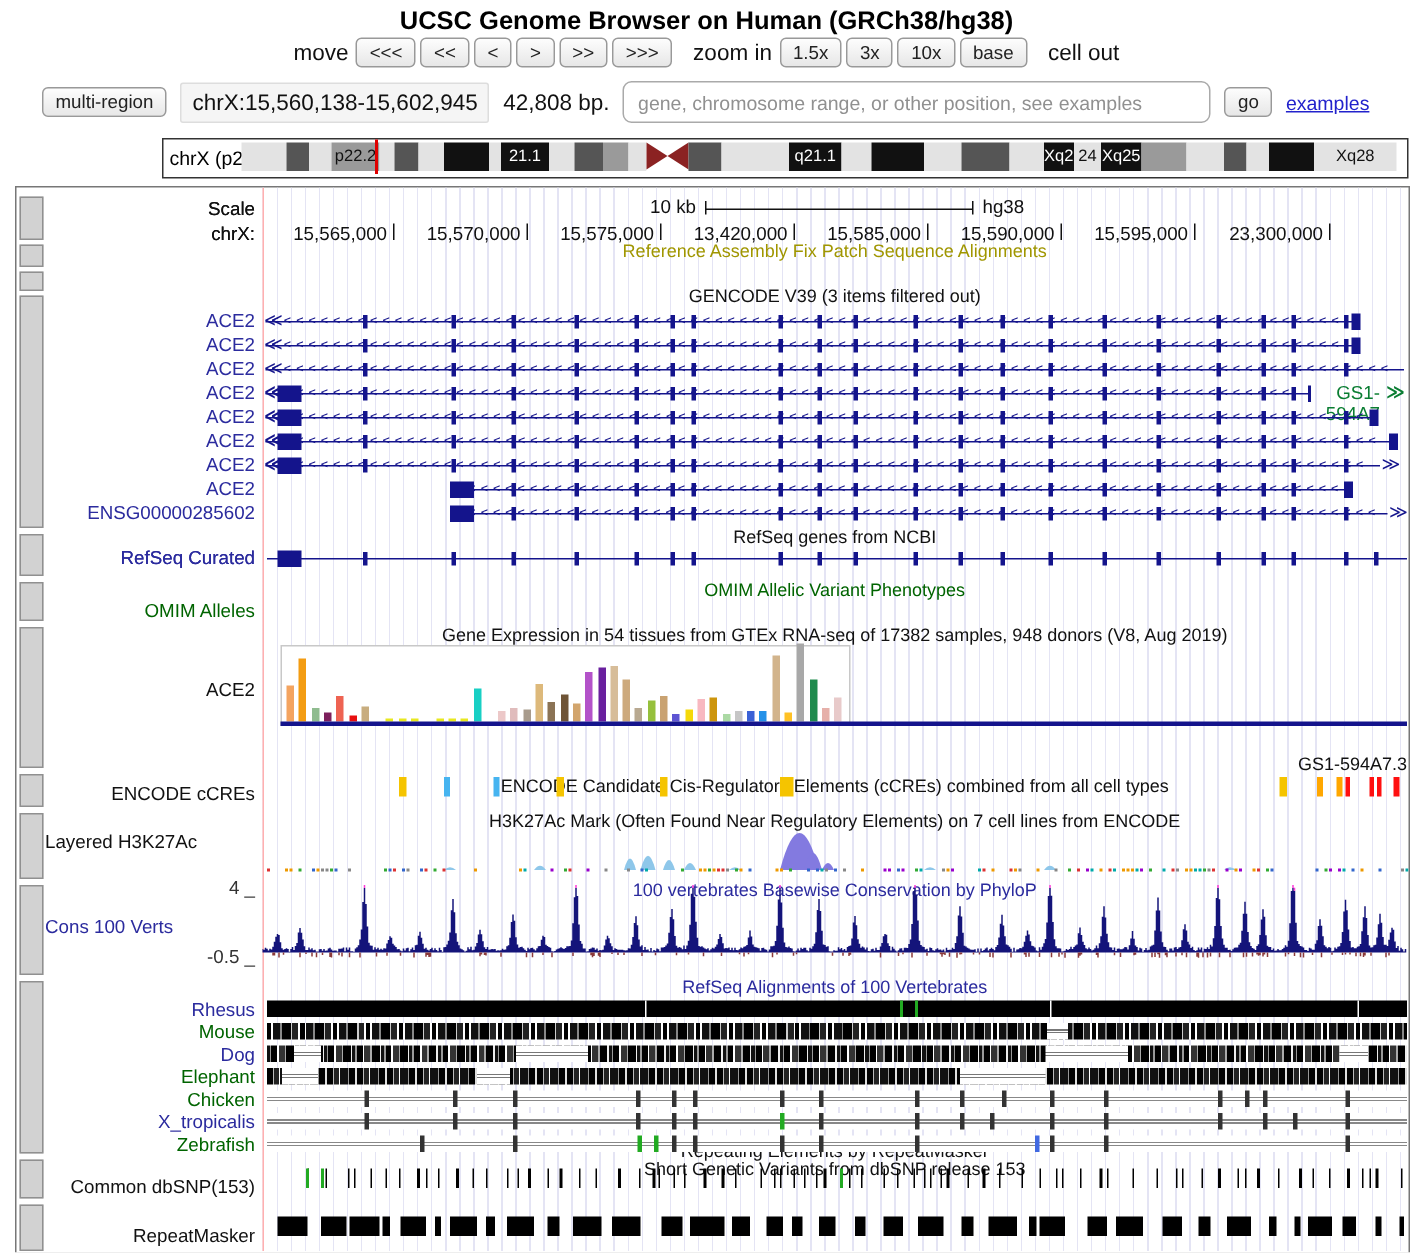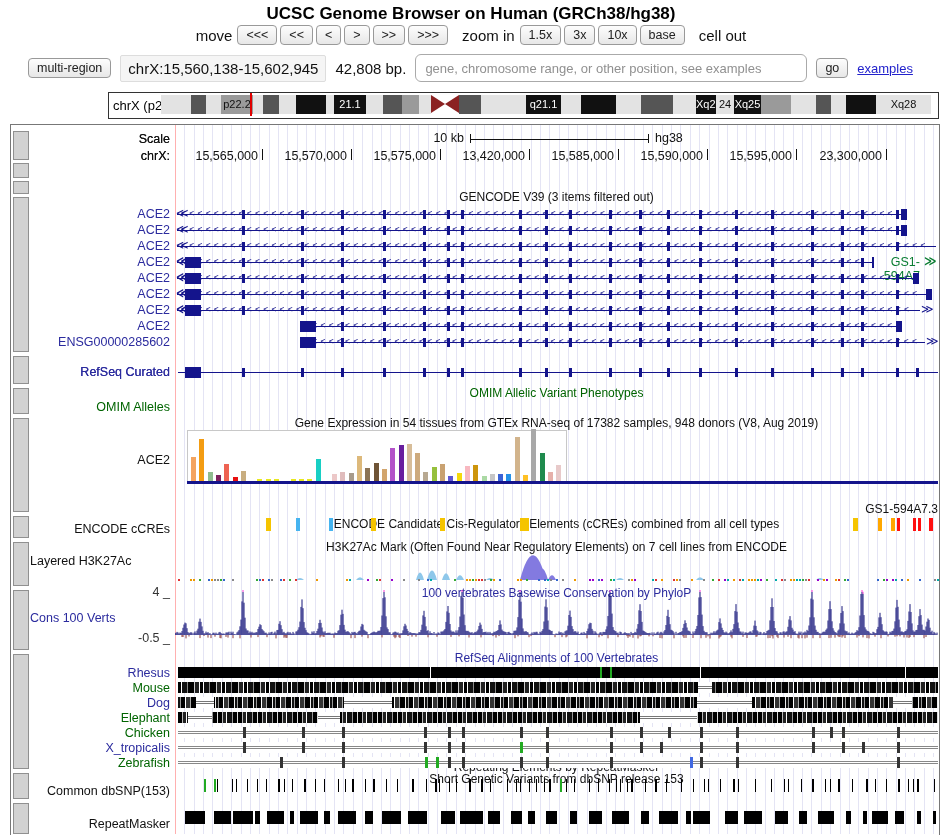--- a/index.html
+++ b/index.html
@@ -147,21 +147,23 @@
         <div style="position: absolute; left: 445px; top: 149px; width: 80px; text-align: right; font-size: 12.5px;">13,420,000</div>
         <div style="position: absolute; left: 529px; top: 149px; width: 1px; height: 11px; background: rgb(17, 17, 17);"></div>
         <div style="position: absolute; left: 534px; top: 149px; width: 80px; text-align: right; font-size: 12.5px;">15,585,000</div>
         <div style="position: absolute; left: 618px; top: 149px; width: 1px; height: 11px; background: rgb(17, 17, 17);"></div>
         <div style="position: absolute; left: 623px; top: 149px; width: 80px; text-align: right; font-size: 12.5px;">15,590,000</div>
         <div style="position: absolute; left: 707px; top: 149px; width: 1px; height: 11px; background: rgb(17, 17, 17);"></div>
         <div style="position: absolute; left: 712px; top: 149px; width: 80px; text-align: right; font-size: 12.5px;">15,595,000</div>
         <div style="position: absolute; left: 796px; top: 149px; width: 1px; height: 11px; background: rgb(17, 17, 17);"></div>
         <div style="position: absolute; left: 802px; top: 149px; width: 80px; text-align: right; font-size: 12.5px;">23,300,000</div>
         <div style="position: absolute; left: 886px; top: 149px; width: 1px; height: 11px; background: rgb(17, 17, 17);"></div>
+        <div class="hdr" style="position: absolute; top: 160px; color: rgb(160, 150, 0);">Reference Assembly Fix Patch Sequence Alignments</div>
         <div class="hdr" style="position: absolute; top: 190px; color: rgb(17, 17, 17);">GENCODE V39 (3 items filtered out)</div>
+        <div class="hdr" style="position: absolute; top: 351px; color: rgb(17, 17, 17);">RefSeq genes from NCBI</div>
         <div class="hdr" style="position: absolute; top: 386px; color: rgb(0, 100, 0);">OMIM Allelic Variant Phenotypes</div>
         <div class="hdr" style="position: absolute; top: 416px; color: rgb(17, 17, 17);">Gene Expression in 54 tissues from GTEx RNA-seq of 17382 samples, 948 donors (V8, Aug 2019)</div>
         <div class="hdr" style="position: absolute; top: 502px; color: rgb(17, 17, 17); text-align: right;">GS1-594A7.3</div>
         <div class="hdr" style="position: absolute; top: 517px; color: rgb(17, 17, 17);">ENCODE Candidate Cis-Regulatory Elements (cCREs) combined from all cell types</div>
         <div class="hdr" style="position: absolute; top: 540px; color: rgb(17, 17, 17);">H3K27Ac Mark (Often Found Near Regulatory Elements) on 7 cell lines from ENCODE</div>
         <div class="hdr" style="position: absolute; top: 586px; color: rgb(43, 43, 158);">100 vertebrates Basewise Conservation by PhyloP</div>
         <div class="hdr" style="position: absolute; top: 651px; color: rgb(43, 43, 158);">RefSeq Alignments of 100 Vertebrates</div>
         <div class="hdr" style="position: absolute; top: 772px; color: rgb(17, 17, 17);">Short Genetic Variants from dbSNP release 153</div>
         <div class="hdr" style="position: absolute; top: 760px; color: rgb(17, 17, 17);">Repeating Elements by RepeatMasker</div>
         <div class="lblR" style="position: absolute; left: 30px; top: 132px; width: 140px; color: rgb(17, 17, 17);">Scale</div>

